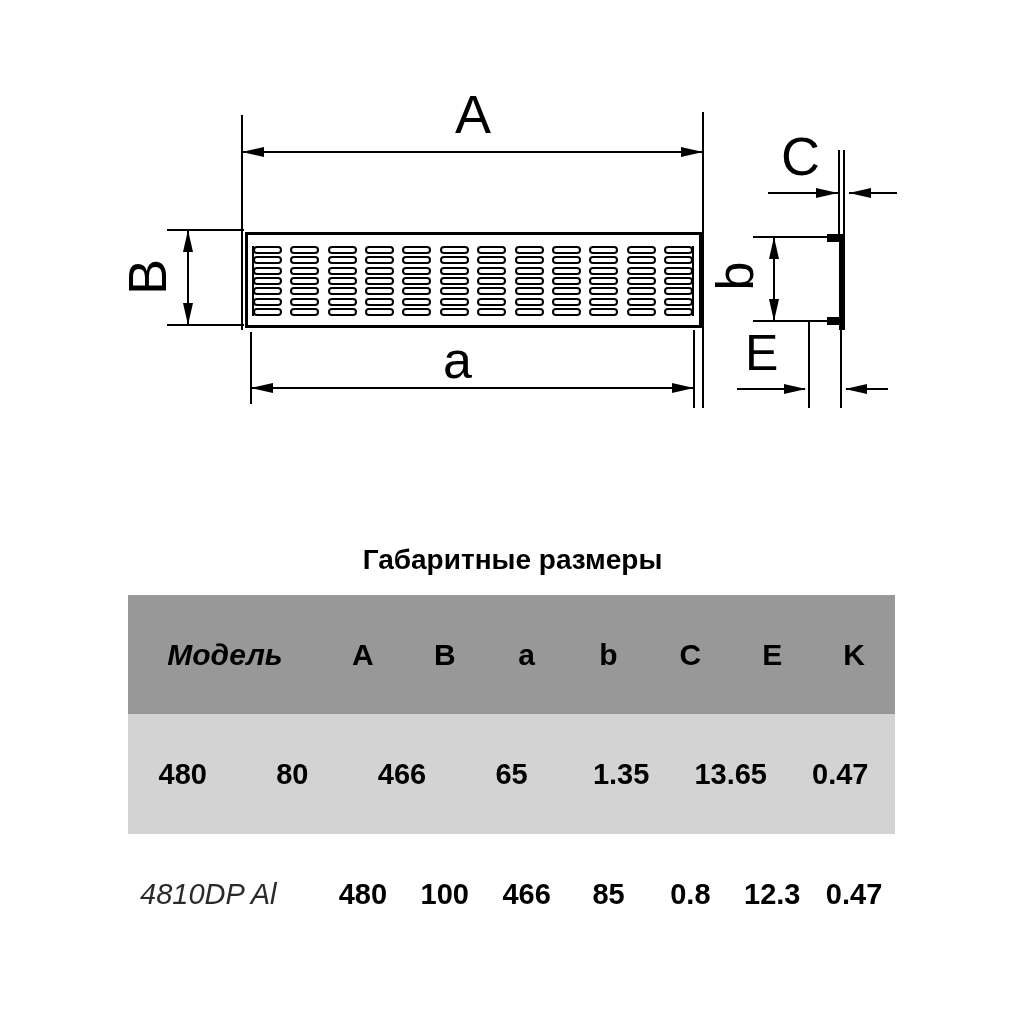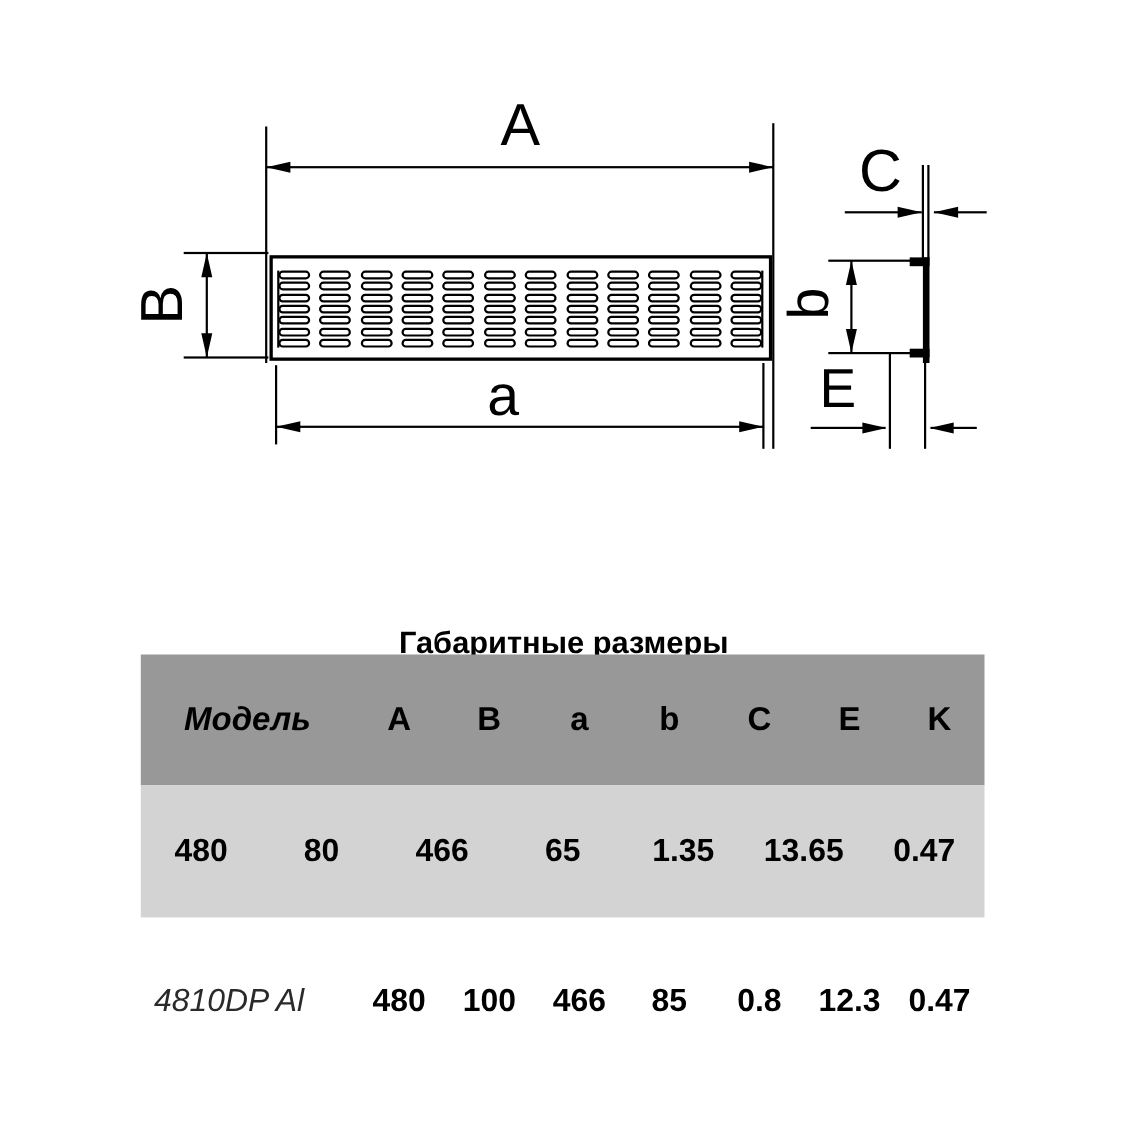--- a/index.html
+++ b/index.html
@@ -19,21 +19,21 @@
   
   .grille-rect{position:absolute;left:245px;top:232px;width:457px;height:96px;
                border:3px solid #000;box-sizing:border-box;background:#fff;}
   .slots{position:absolute;left:253px;top:246px;width:440px;height:70px;display:grid;
          grid-template-columns:repeat(12,29px);grid-template-rows:repeat(7,8px);
          justify-content:space-between;align-content:space-between;}
   .slot{width:29px;height:8px;border:2px solid #000;border-radius:4px;box-sizing:border-box;background:#fff;}
   
   .solid{position:absolute;background:#000;}
   
-  .title{position:absolute;left:0;top:569px;width:1025px;text-align:center;
+  .title{position:absolute;left:0;top:544px;width:1025px;text-align:center;
          font-size:28px;font-weight:bold;}
   .tbl{position:absolute;left:128px;top:595px;width:767px;}
   .trow{display:flex;align-items:center;}
   .thead{height:119px;}
   .tdata{height:120px;}
   .cell-model{width:194px;box-sizing:border-box;font-style:italic;}
   .thead .cell-model{text-align:center;font-weight:bold;font-size:30px;}
   .tdata .cell-model{text-align:left;padding-left:12px;font-size:29px;color:#2a2a2a;}
   .cell{flex:1;text-align:center;}
   .thead .cell{font-weight:bold;font-size:30px;}
@@ -200,21 +200,21 @@
     <div class="trow tdata" style="background: rgb(211, 211, 211);">
       <div class="cell">480</div>
       <div class="cell">80</div>
       <div class="cell">466</div>
       <div class="cell">65</div>
       <div class="cell">1.35</div>
       <div class="cell">13.65</div>
       <div class="cell">0.47</div>
     </div>
 
-    <div class="trow tdata" style="background: rgb(255, 255, 255); margin-top: 16px;">
+    <div class="trow tdata" style="background: rgb(255, 255, 255);">
       <div class="cell-model">4810DP Al</div>
       <div class="cell">480</div>
       <div class="cell">100</div>
       <div class="cell">466</div>
       <div class="cell">85</div>
       <div class="cell">0.8</div>
       <div class="cell">12.3</div>
       <div class="cell">0.47</div>
     </div>
   </div>

